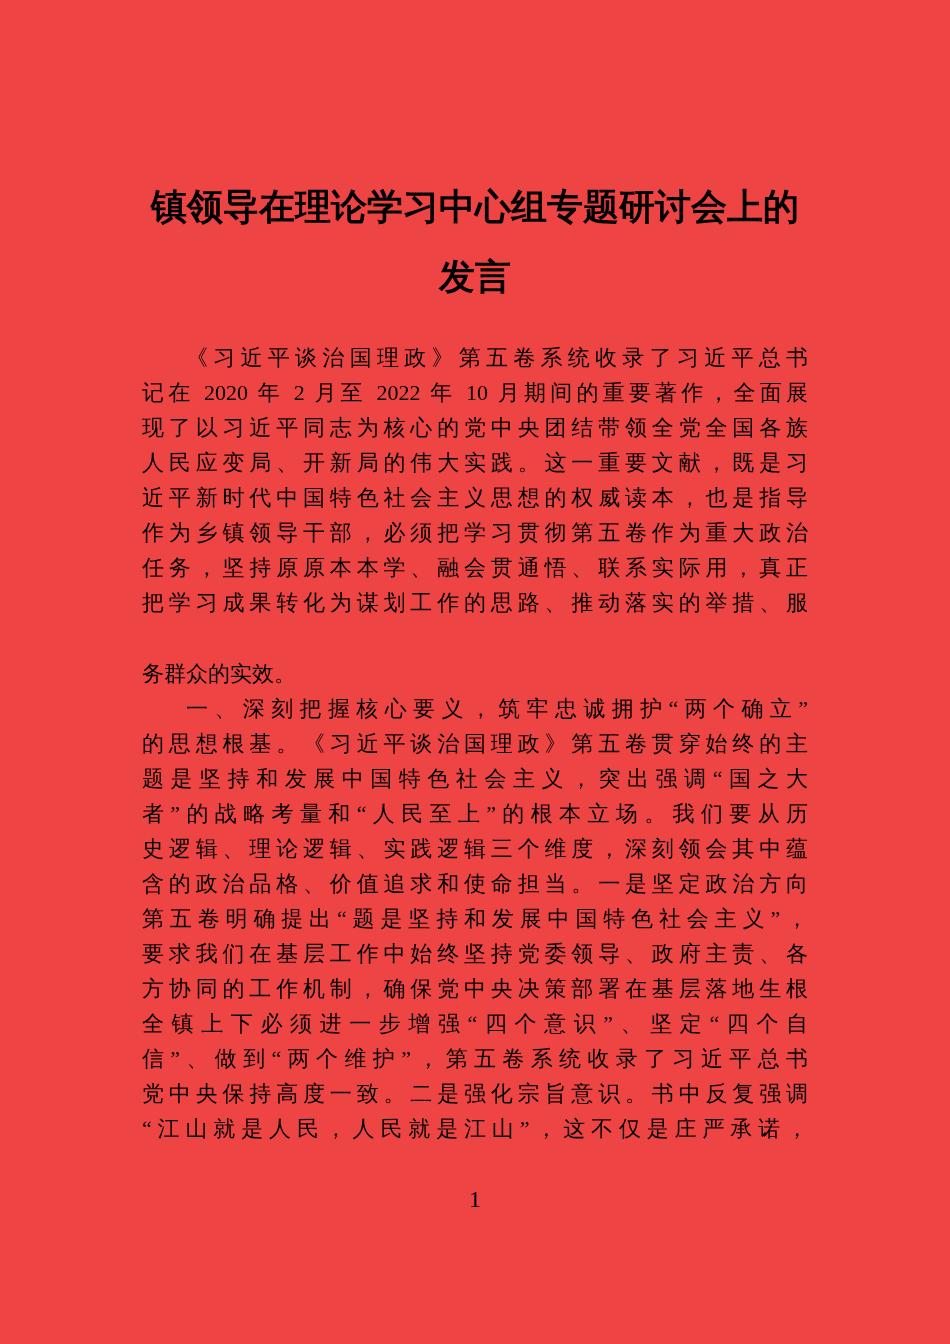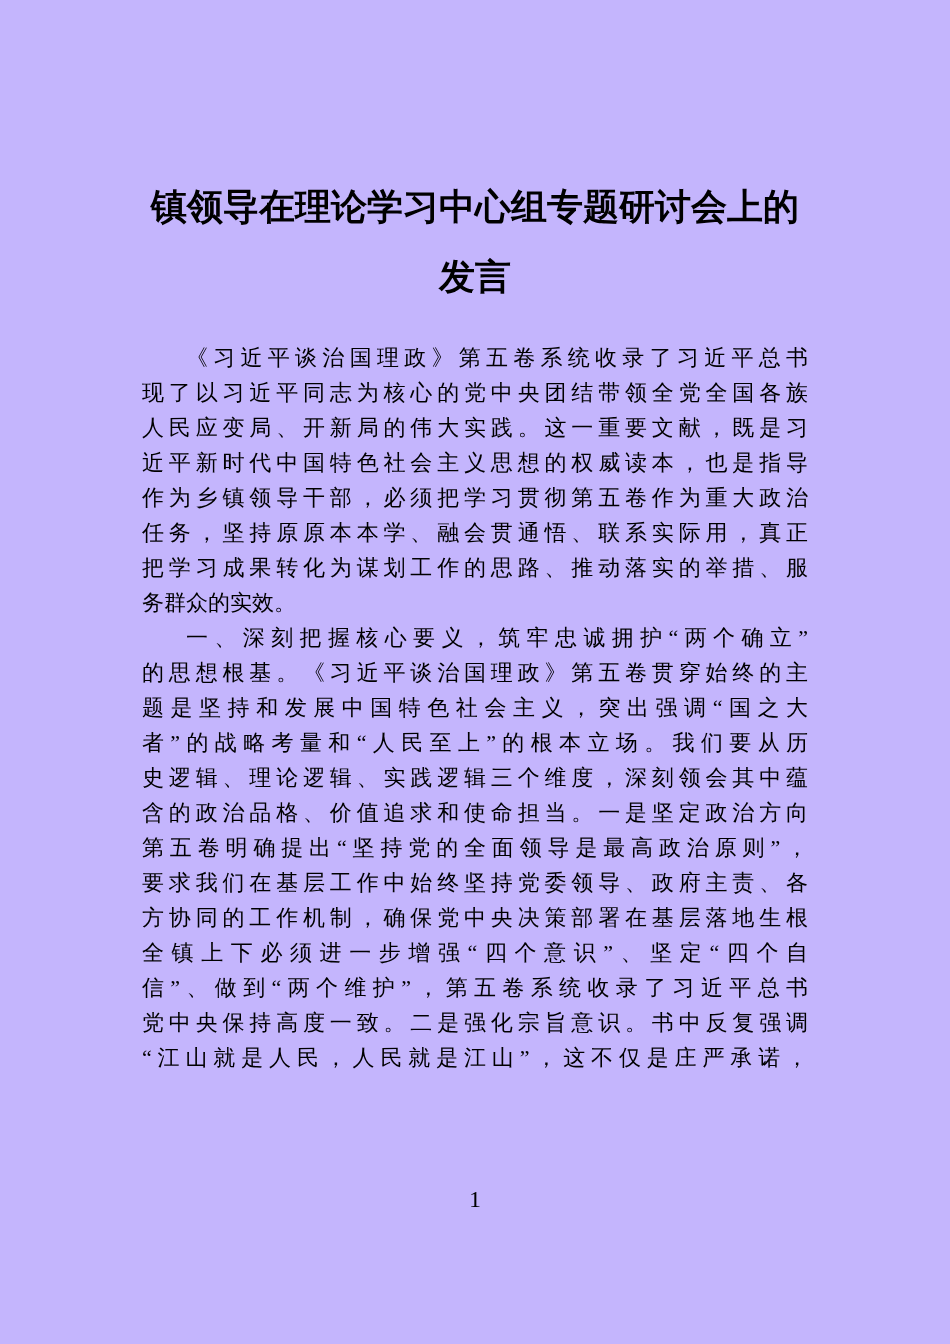--- a/index.html
+++ b/index.html
@@ -4,21 +4,21 @@
   <style>
     html, body {
       margin: 0;
       padding: 0;
       background: #ffffff;
     }
     .page {
       position: relative;
       width: 950px;
       height: 1344px;
-      background: #c4b5fd;
+      background: #ef4444;
       color: #000000;
       overflow: hidden;
     }
     .content {
       position: absolute;
       left: 142px;
       top: 0;
       width: 666px;
     }
     .doc-title {
@@ -44,20 +44,21 @@
     .para .line {
       height: 35px;
       text-align: justify;
       text-align-last: justify;
     }
     .para .line.first {
       text-indent: 2em;
     }
     .para .line.last {
       text-align-last: left;
+      margin-top: 36px;
     }
     .pageno {
       position: absolute;
       left: 0;
       top: 1186px;
       width: 950px;
       text-align: center;
       font-family: "Liberation Serif", "DejaVu Serif", serif;
       font-size: 24px;
       color: #000000;
@@ -68,36 +69,37 @@
 
 <div class="page">
   <div class="content">
     <h1 class="doc-title">
       <div>镇领导在理论学习中心组专题研讨会上的</div>
       <div>发言</div>
     </h1>
     <div class="doc-body">
       <div class="para">
           <div class="line first">《习近平谈治国理政》第五卷系统收录了习近平总书</div>
+          <div class="line">记在 2020 年 2 月至 2022 年 10 月期间的重要著作，全面展</div>
           <div class="line">现了以习近平同志为核心的党中央团结带领全党全国各族</div>
           <div class="line">人民应变局、开新局的伟大实践。这一重要文献，既是习</div>
           <div class="line">近平新时代中国特色社会主义思想的权威读本，也是指导</div>
           <div class="line">作为乡镇领导干部，必须把学习贯彻第五卷作为重大政治</div>
           <div class="line">任务，坚持原原本本学、融会贯通悟、联系实际用，真正</div>
           <div class="line">把学习成果转化为谋划工作的思路、推动落实的举措、服</div>
           <div class="line last">务群众的实效。</div>
         </div>
       <div class="para">
           <div class="line first">一、深刻把握核心要义，筑牢忠诚拥护“两个确立”</div>
           <div class="line">的思想根基。《习近平谈治国理政》第五卷贯穿始终的主</div>
           <div class="line">题是坚持和发展中国特色社会主义，突出强调“国之大</div>
           <div class="line">者”的战略考量和“人民至上”的根本立场。我们要从历</div>
           <div class="line">史逻辑、理论逻辑、实践逻辑三个维度，深刻领会其中蕴</div>
           <div class="line">含的政治品格、价值追求和使命担当。一是坚定政治方向</div>
-          <div class="line">第五卷明确提出“坚持党的全面领导是最高政治原则”，</div>
+          <div class="line">第五卷明确提出“题是坚持和发展中国特色社会主义”，</div>
           <div class="line">要求我们在基层工作中始终坚持党委领导、政府主责、各</div>
           <div class="line">方协同的工作机制，确保党中央决策部署在基层落地生根</div>
           <div class="line">全镇上下必须进一步增强“四个意识”、坚定“四个自</div>
           <div class="line">信”、做到“两个维护”，第五卷系统收录了习近平总书</div>
           <div class="line">党中央保持高度一致。二是强化宗旨意识。书中反复强调</div>
           <div class="line">“江山就是人民，人民就是江山”，这不仅是庄严承诺，</div>
         </div>
     </div>
   </div>
   <div class="pageno">1</div>

